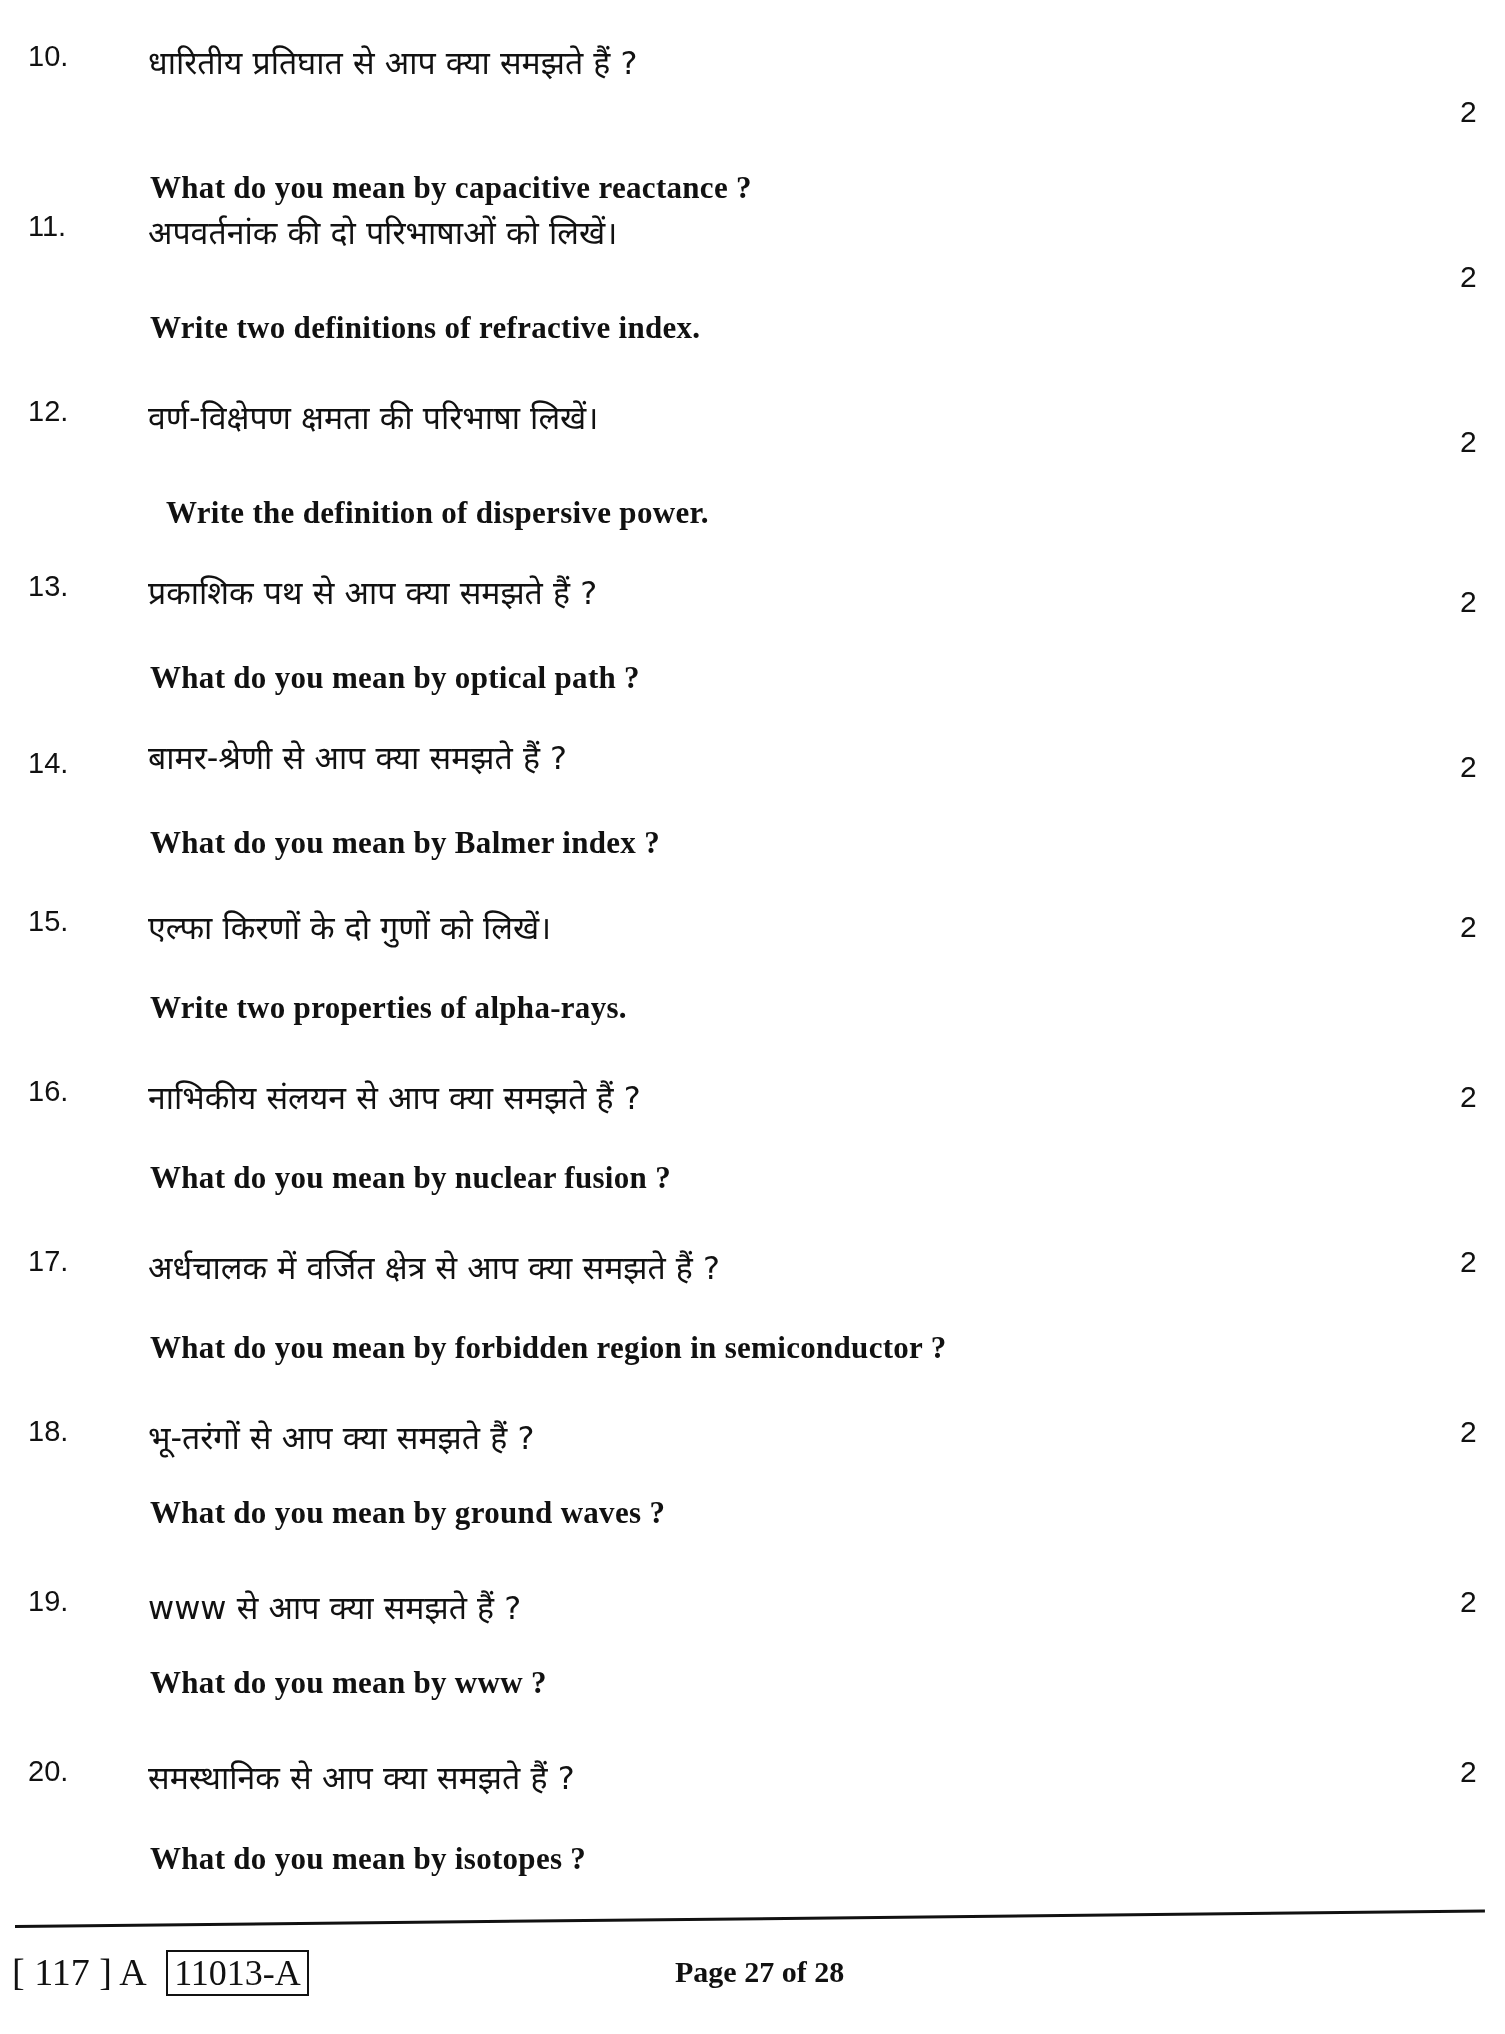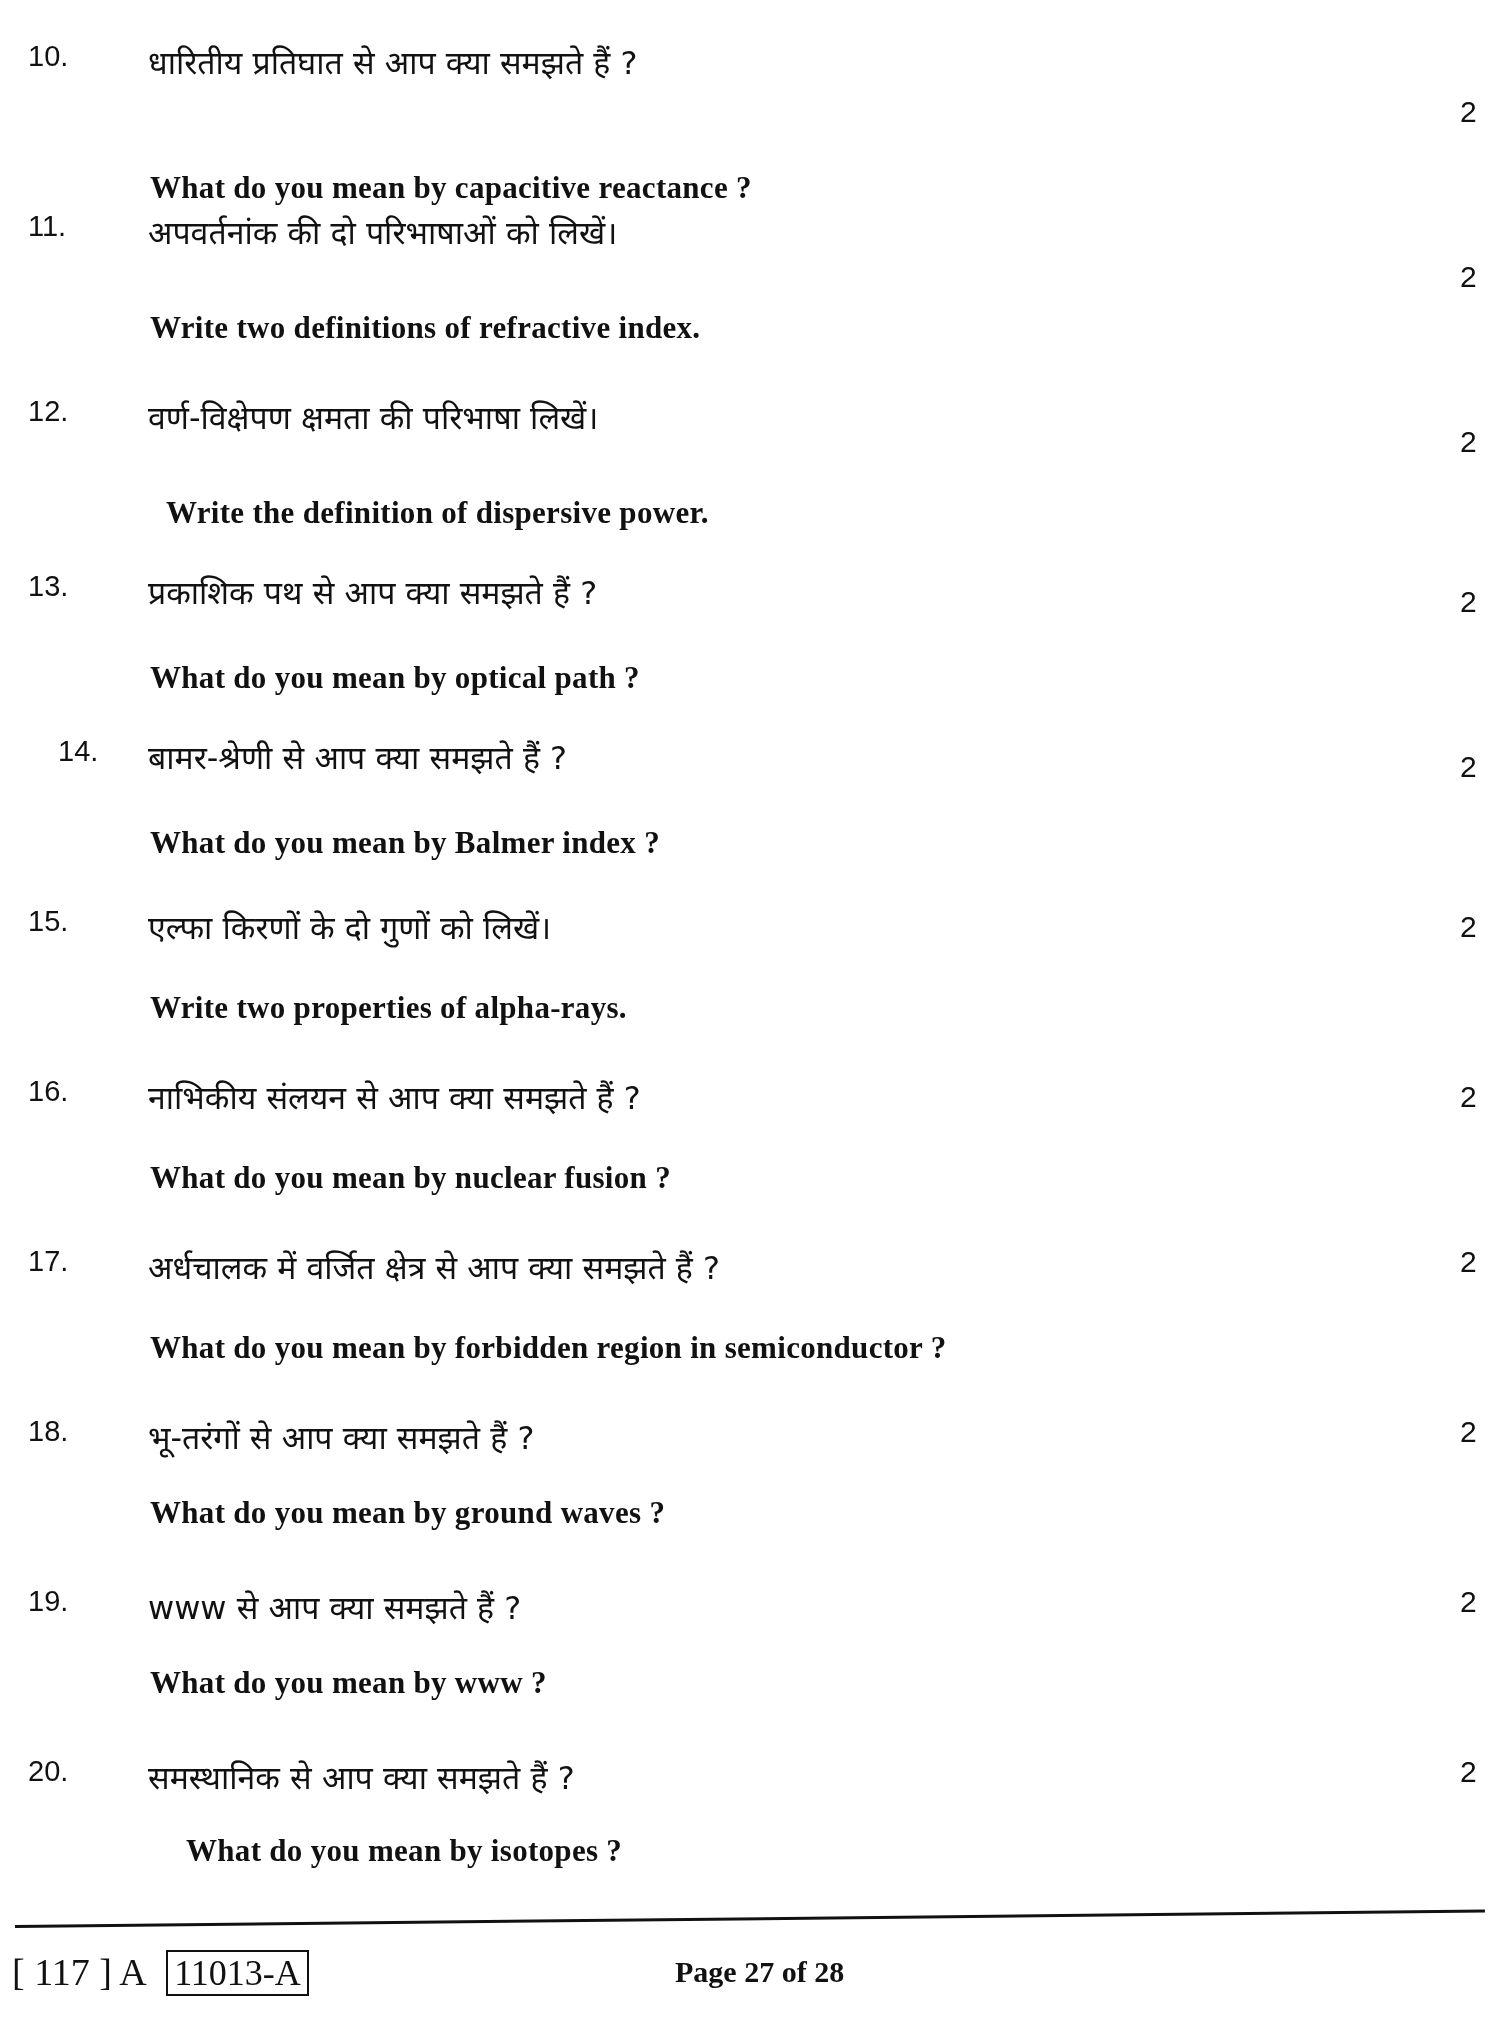--- a/index.html
+++ b/index.html
@@ -37,21 +37,21 @@
     <span class="marks" style="top:30px;">2</span>
     <span class="en" style="top:100px;margin-left:16px;">Write the definition of dispersive power.</span>
   </div>
   <div class="q" style="top:570px;">
     <span class="num" style="top:0;">13.</span>
     <span class="hi" style="top:0;">प्रकाशिक पथ से आप क्या समझते हैं ?</span>
     <span class="marks" style="top:15px;">2</span>
     <span class="en" style="top:90px;">What do you mean by optical path ?</span>
   </div>
   <div class="q" style="top:735px;">
-    <span class="num" style="top:0;margin-left:30px;">14.</span>
+    <span class="num" style="top:12px;">14.</span>
     <span class="hi" style="top:0;">बामर-श्रेणी से आप क्या समझते हैं ?</span>
     <span class="marks" style="top:15px;">2</span>
     <span class="en" style="top:90px;">What do you mean by Balmer index ?</span>
   </div>
   <div class="q" style="top:905px;">
     <span class="num" style="top:0;">15.</span>
     <span class="hi" style="top:0;">एल्फा किरणों के दो गुणों को लिखें।</span>
     <span class="marks" style="top:5px;">2</span>
     <span class="en" style="top:85px;">Write two properties of alpha-rays.</span>
   </div>
@@ -76,21 +76,21 @@
   <div class="q" style="top:1585px;">
     <span class="num" style="top:0;">19.</span>
     <span class="hi" style="top:0;">www से आप क्या समझते हैं ?</span>
     <span class="marks" style="top:0;">2</span>
     <span class="en" style="top:80px;">What do you mean by www ?</span>
   </div>
   <div class="q" style="top:1755px;">
     <span class="num" style="top:0;">20.</span>
     <span class="hi" style="top:0;">समस्थानिक से आप क्या समझते हैं ?</span>
     <span class="marks" style="top:0;">2</span>
-    <span class="en" style="top:78px;margin-left:36px;">What do you mean by isotopes ?</span>
+    <span class="en" style="top:86px;">What do you mean by isotopes ?</span>
   </div>
 </div>
 
 <div class="footer-line"></div>
 <div class="footer">
   <span>[ 117 ] A</span>
   <span class="code-box">11013-A</span>
 </div>
 <div class="page-no">Page 27 of 28</div>
 

